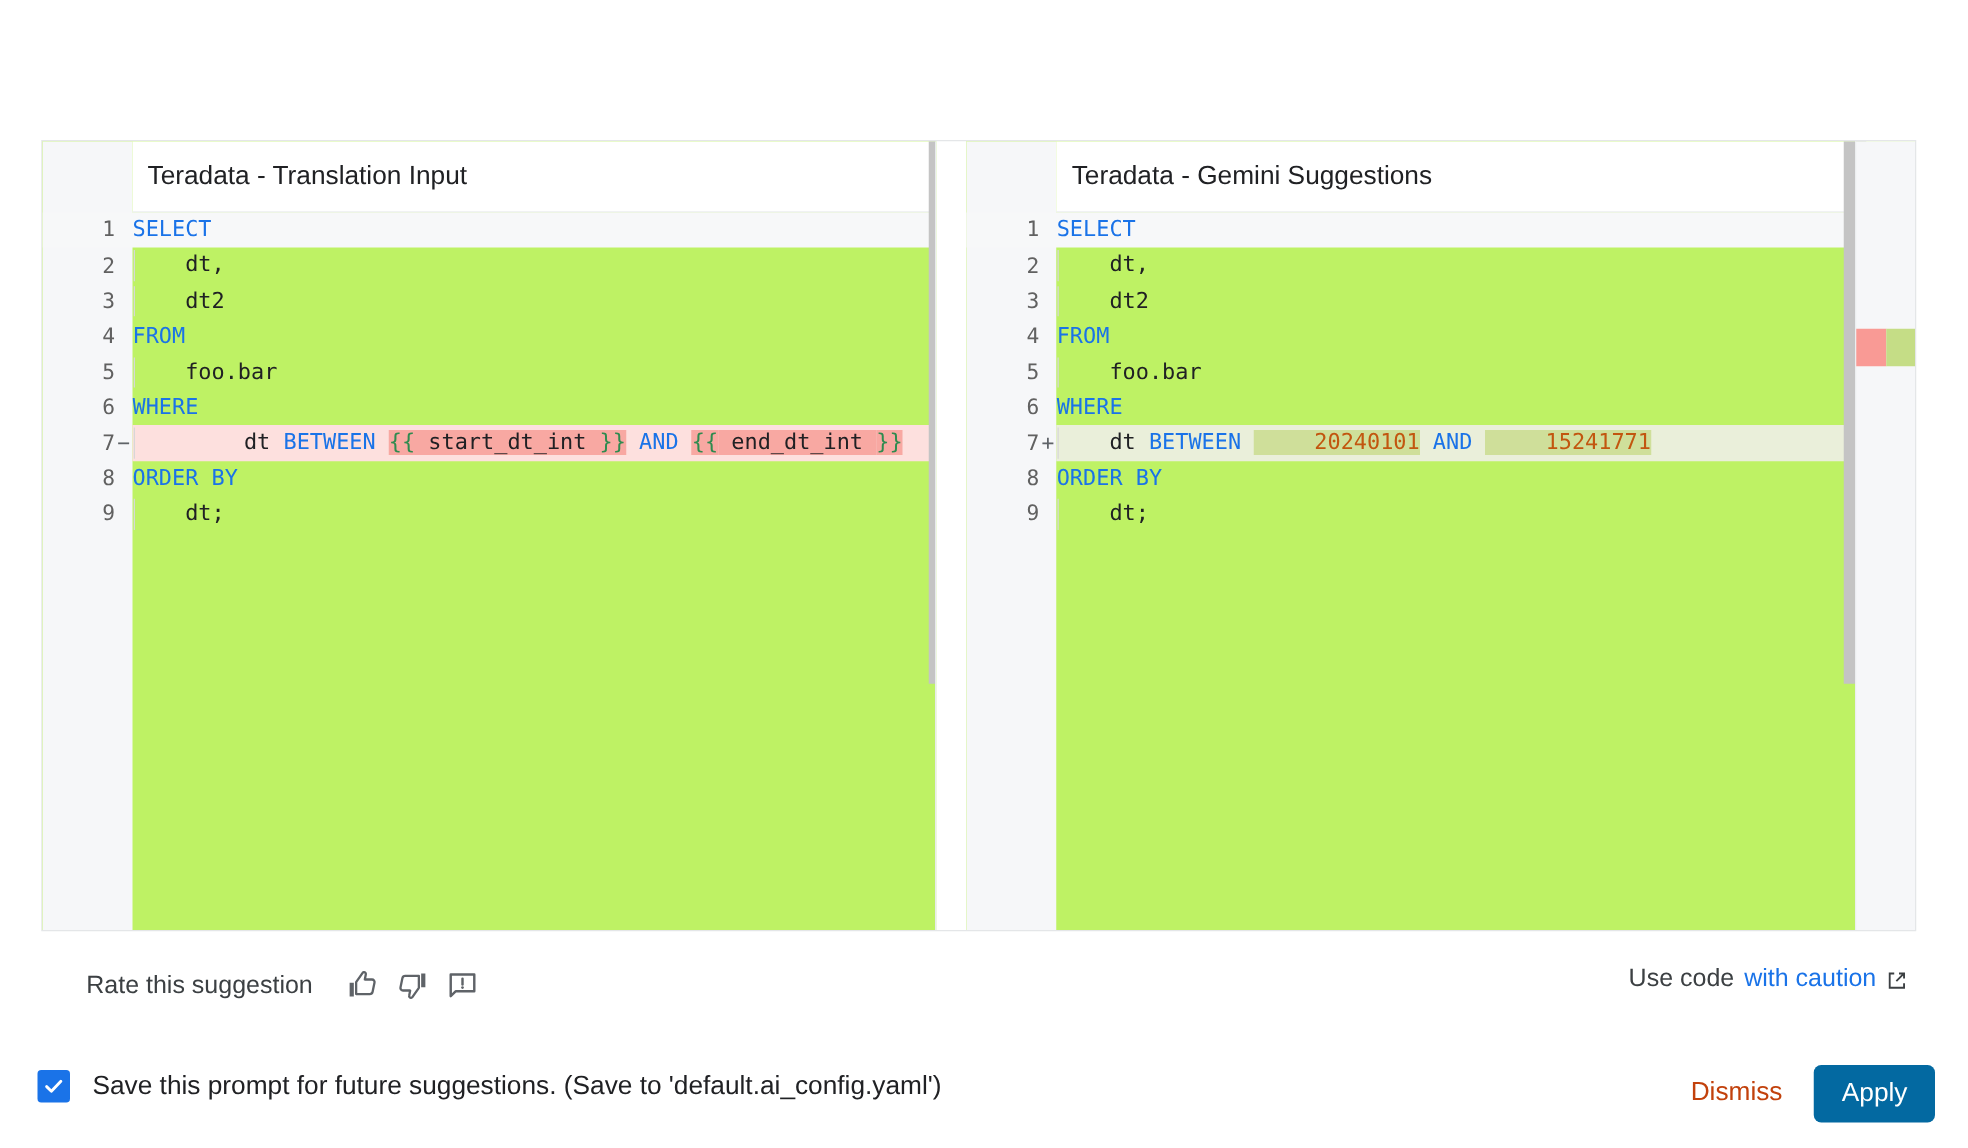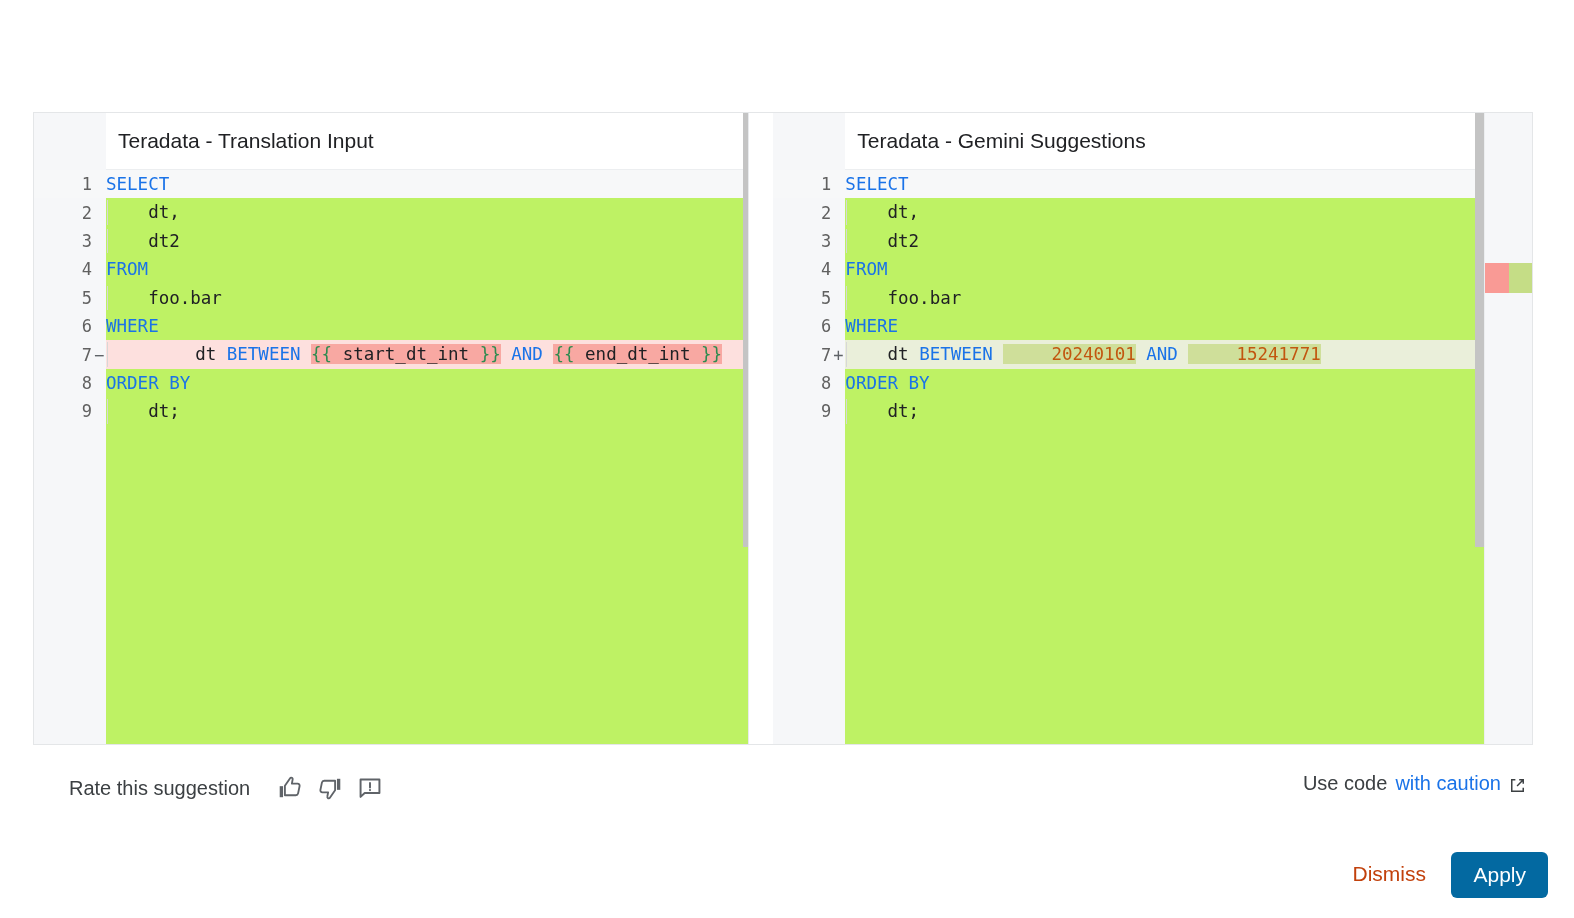--- a/index.html
+++ b/index.html
@@ -299,18 +299,26 @@
       <span class="ext-icon">
         <svg width="17" height="17" viewBox="0 0 16 16" fill="none" stroke="#3c4043" stroke-width="1.4">
           <path d="M6 2.6H2.6v10.8h10.8V10"></path>
           <path d="M9.6 2.6h3.8v3.8M13.4 2.6 7.6 8.4"></path>
         </svg>
       </span>
     </div>
   </div>
 
   <div class="footer">
+    <div class="cbox-wrap">
+      <span class="cbox">
+        <svg width="20" height="20" viewBox="0 0 20 20" fill="none" stroke="#ffffff" stroke-width="2.3" stroke-linecap="round" stroke-linejoin="round">
+          <path d="M4.3 10.3 8.1 14 15.7 6"></path>
+        </svg>
+      </span>
+      <span class="cbox-label">Save this prompt for future suggestions. (Save to 'default.ai_config.yaml')</span>
+    </div>
 
     <button class="dismiss-btn">Dismiss</button>
     <button class="apply-btn">Apply</button>
   </div>
 
 </div>
 
 </body></html>

